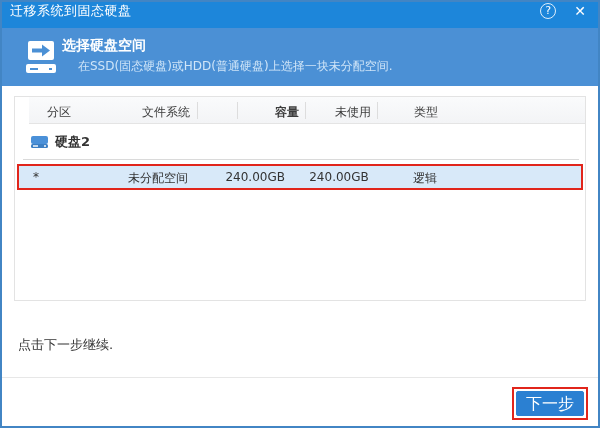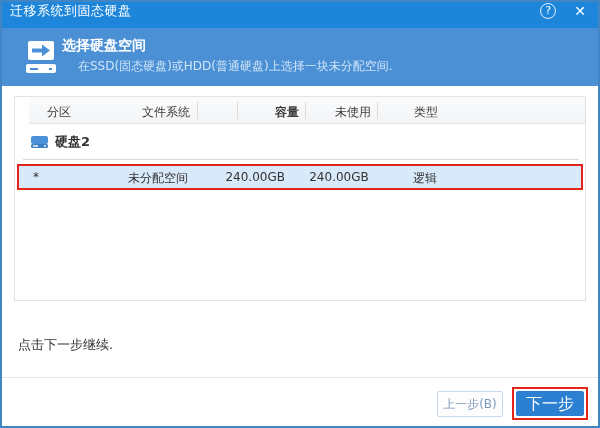--- a/index.html
+++ b/index.html
@@ -148,17 +148,16 @@
       <span class="cell cell-filesystem">未分配空间</span>
       <span class="cell cell-capacity">240.00GB</span>
       <span class="cell cell-unused">240.00GB</span>
       <span class="cell cell-type">逻辑</span>
     </div>
   </div>
 
   <div class="hint">点击下一步继续.</div>
 
   <div class="footer-sep"></div>
-  <button class="btn-back">上一步(B)</button>
   <div class="next-annotation"></div>
   <button class="btn-next">下一步(N)</button>
 
 </div>
 
 </body></html>

